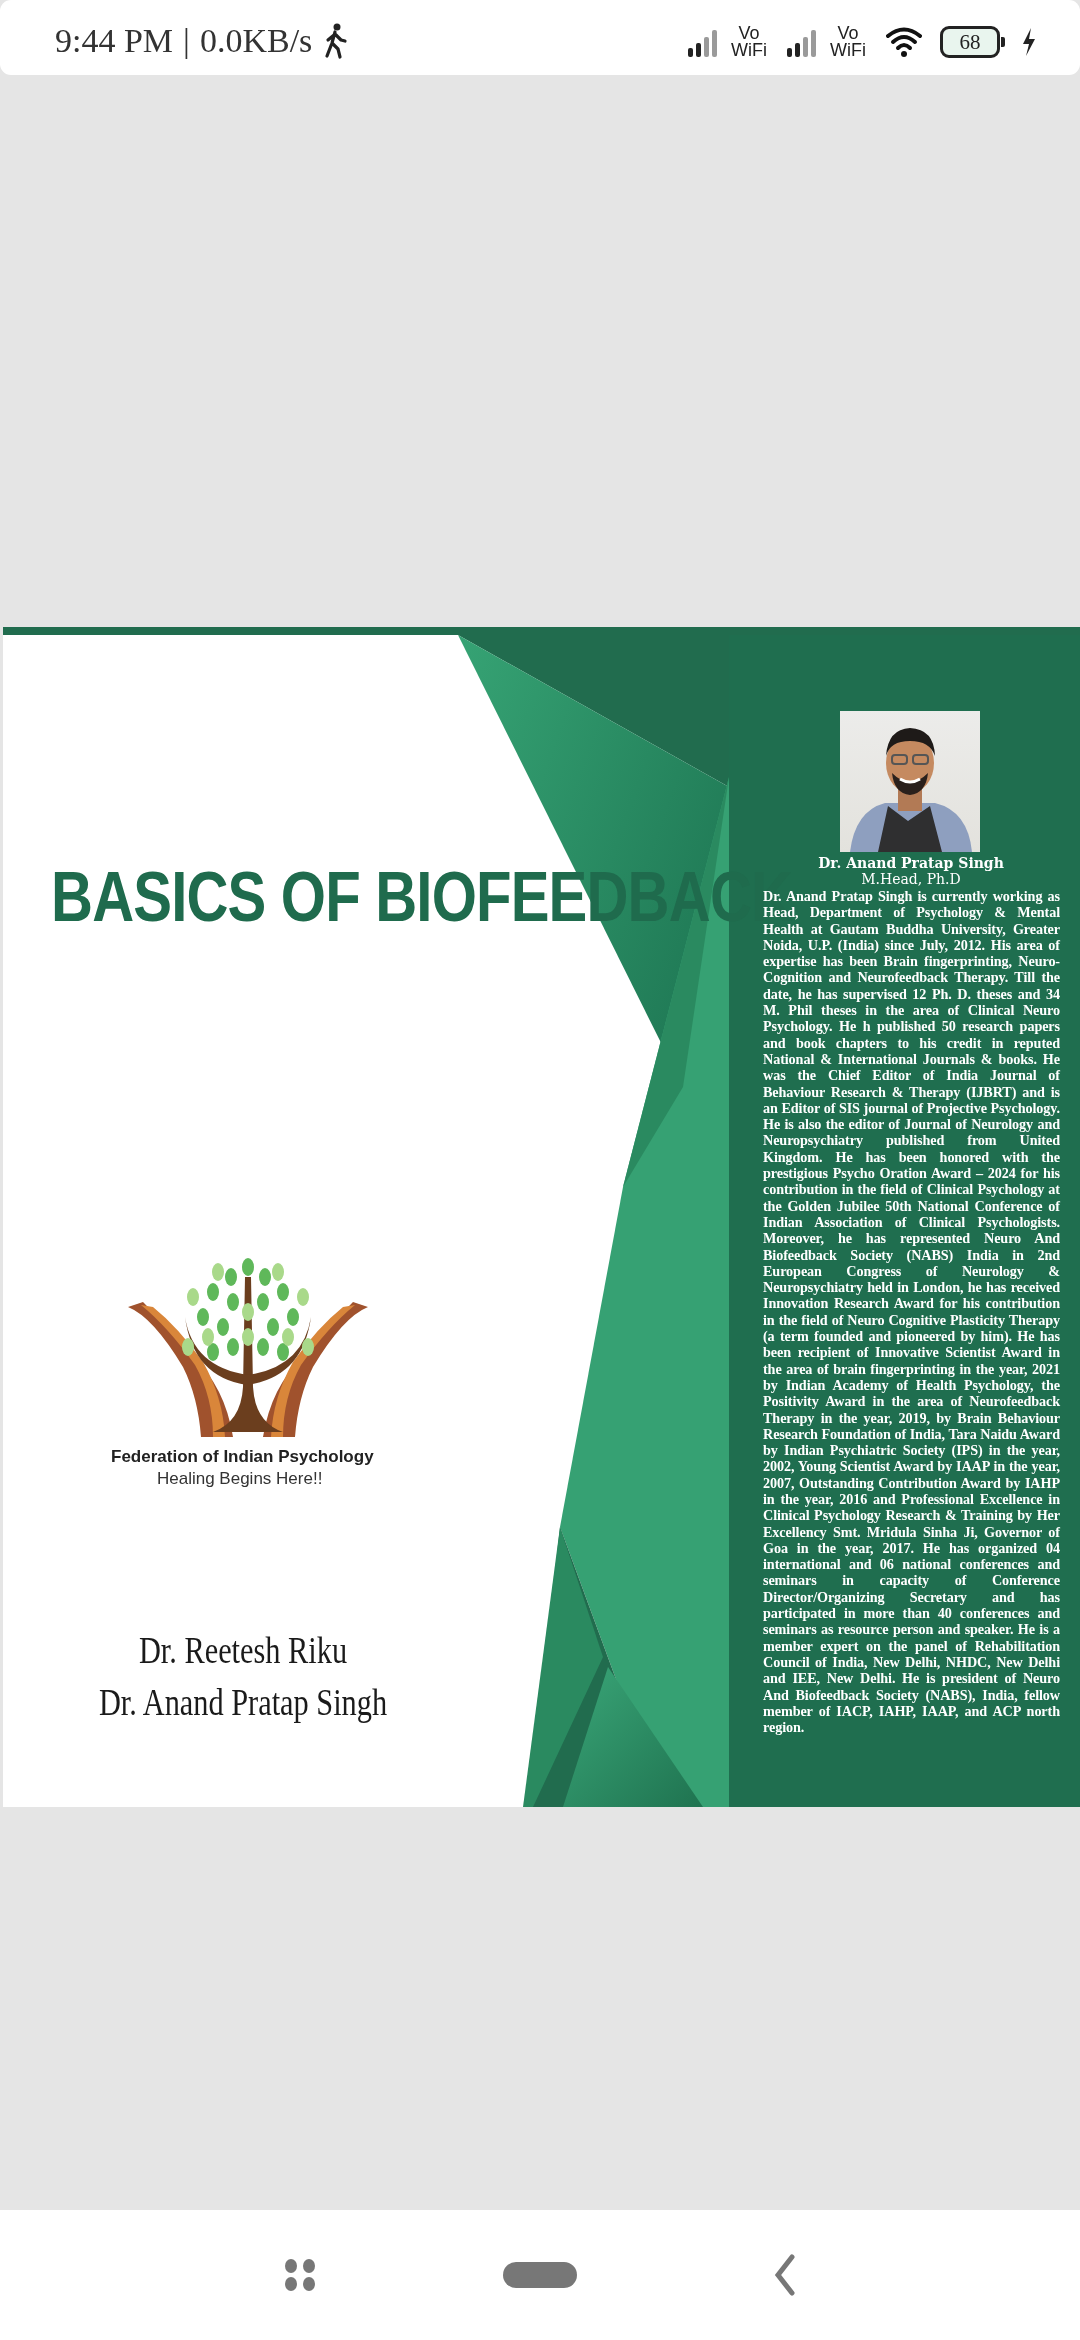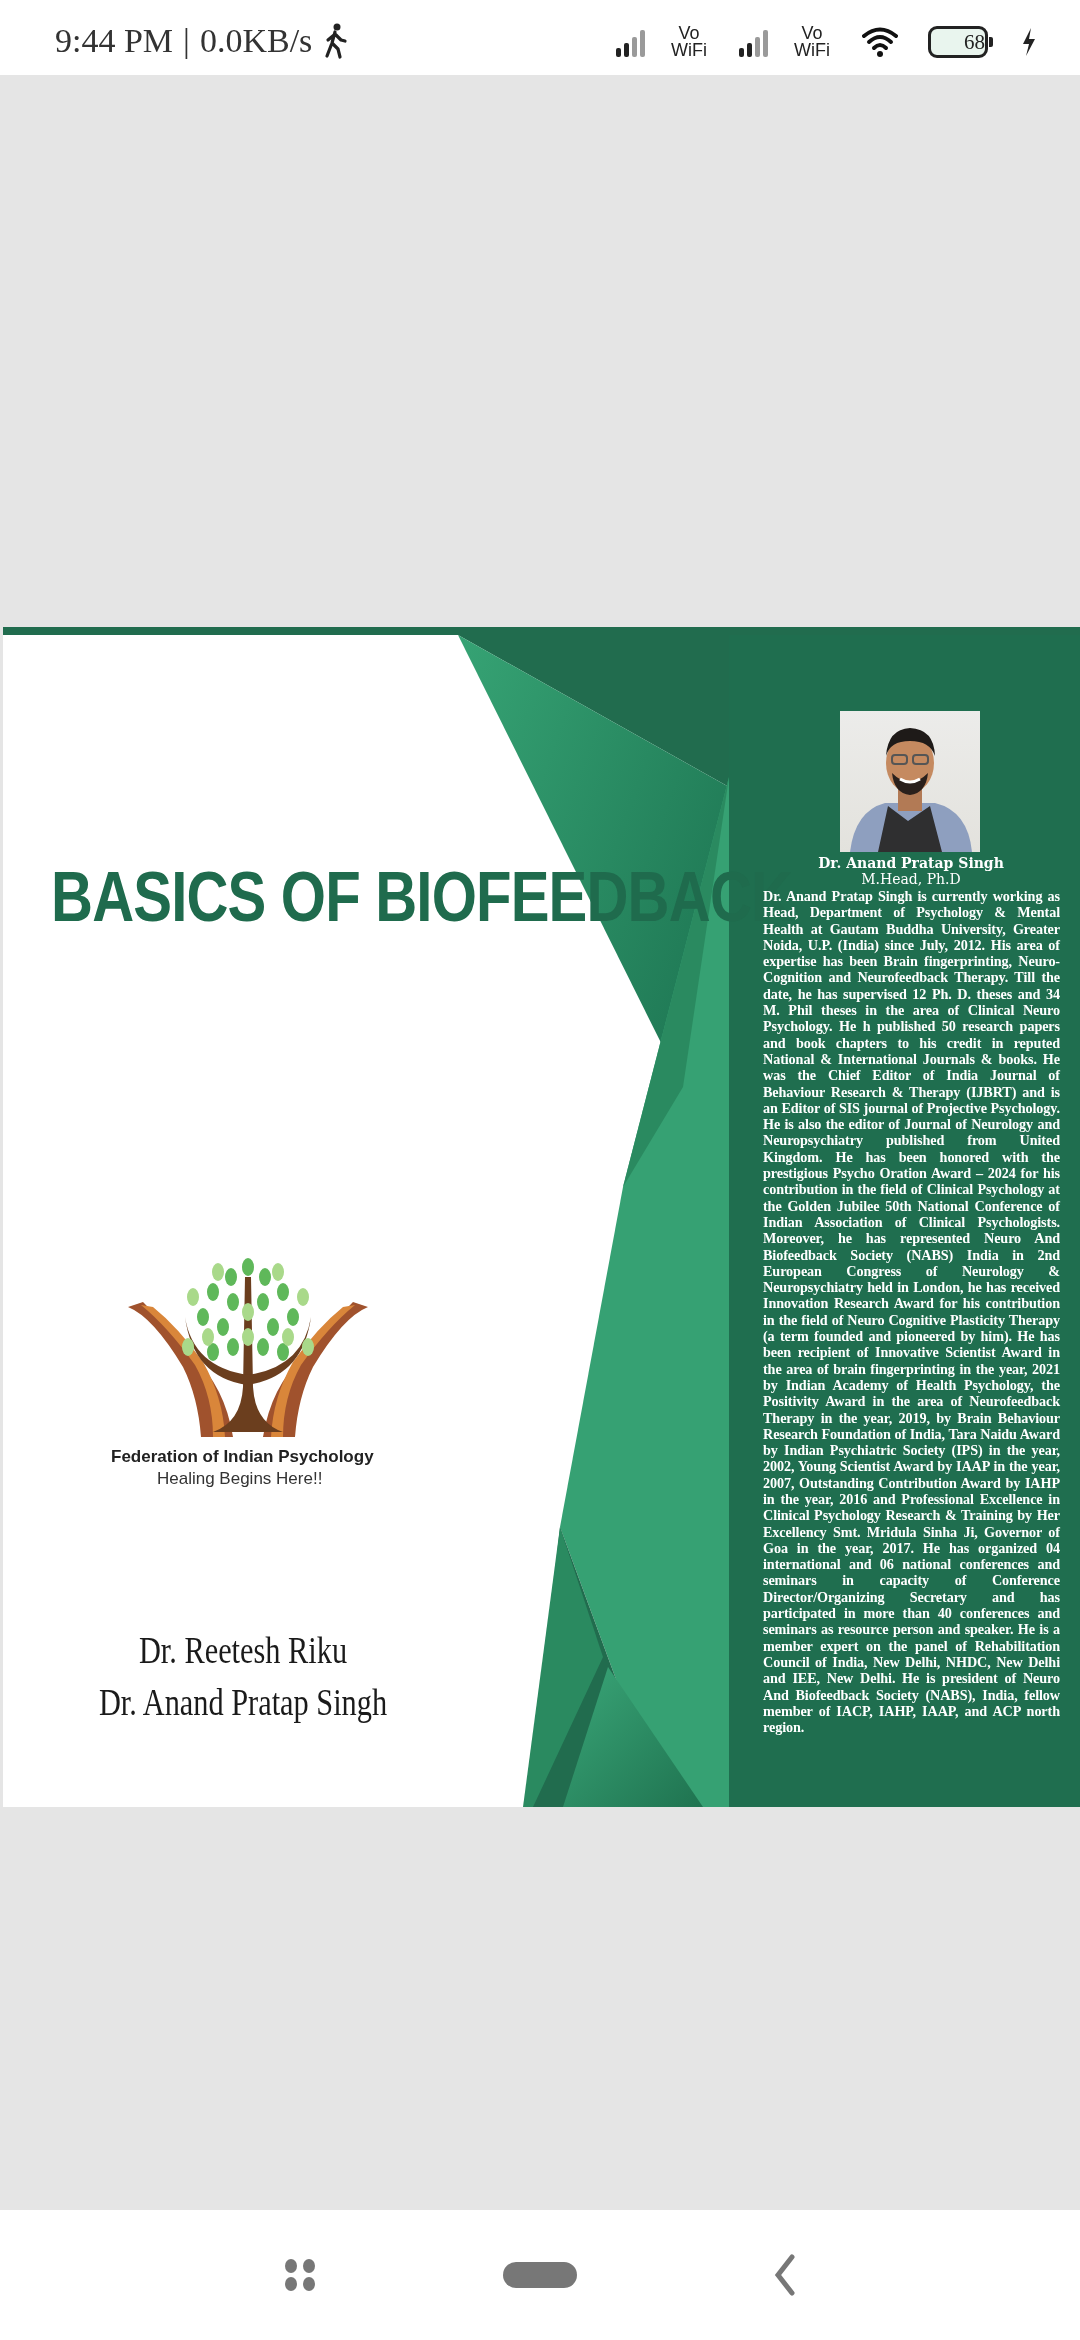--- a/index.html
+++ b/index.html
@@ -1,29 +1,29 @@
 <!DOCTYPE html>
 <html><head>
 <meta charset="utf-8">
 <style>
   * { box-sizing: border-box; margin: 0; padding: 0; }
   html, body { width: 1080px; height: 2340px; overflow: hidden; background: #e5e5e5; }
   body { position: relative; font-family: "Liberation Sans", sans-serif; }
 
   
-  .status-bar { position: absolute; left: 0; top: 0; width: 1080px; height: 75px; background: #ffffff; }
+  .status-bar { position: absolute; left: 0; top: 0; width: 1080px; height: 75px; background: #ffffff; border-radius: 11px; }
   .status-left { position: absolute; left: 55px; top: 22px; font-family: "Liberation Serif", serif; font-size: 34px; color: #333; display: flex; align-items: center; gap: 10px; }
   .walk-icon { width: 26px; height: 36px; }
-  .status-right { position: absolute; right: 42px; top: 22px; display: flex; align-items: center; gap: 24px; height: 40px; }
+  .status-right { position: absolute; right: 42px; top: 22px; display: flex; align-items: center; gap: 12px; height: 40px; }
   .sig { display: flex; align-items: flex-end; gap: 3px; height: 30px; }
   .sig span { width: 5px; background: #222; border-radius: 2px; }
   .sig span.dim { background: #9a9a9a; }
   .vowifi { font-size: 18px; line-height: 17px; color: #222; text-align: center; width: 40px; }
   .wifi-icon { width: 36px; height: 32px; margin-left: 6px; }
-  .battery { width: 60px; height: 32px; border: 3px solid #222; border-radius: 9px; display: flex; align-items: center; justify-content: flex-end; background: #e9f5ee; font-family: "Liberation Serif", serif; font-size: 21px; color: #222; margin-left: 6px; position: relative; }
+  .battery { width: 60px; height: 32px; border: 3px solid #222; border-radius: 9px; display: flex; align-items: center; justify-content: center; background: #e9f5ee; font-family: "Liberation Serif", serif; font-size: 21px; color: #222; margin-left: 6px; position: relative; }
   .battery::after { content: ""; position: absolute; right: -8px; top: 8px; width: 4px; height: 10px; background: #222; border-radius: 0 2px 2px 0; }
   .bolt-icon { width: 18px; height: 30px; margin-left: 8px; }
 
   
   .viewer { position: absolute; left: 0; top: 75px; width: 1080px; height: 2135px; background: #e5e5e5; }
 
   
   .cover { position: absolute; left: 3px; top: 552px; width: 1077px; height: 1180px; background: #ffffff; overflow: hidden; }
   .cover-svg { position: absolute; left: 0; top: 0; width: 1077px; height: 1180px; }
   .title { position: absolute; left: 48px; top: 235px; width: 560px; font-family: "Liberation Sans", sans-serif; font-weight: 700; font-size: 70px; color: #1f6b4d; letter-spacing: -1px; transform: scaleX(0.83); transform-origin: left top; white-space: nowrap; line-height: 1; }

